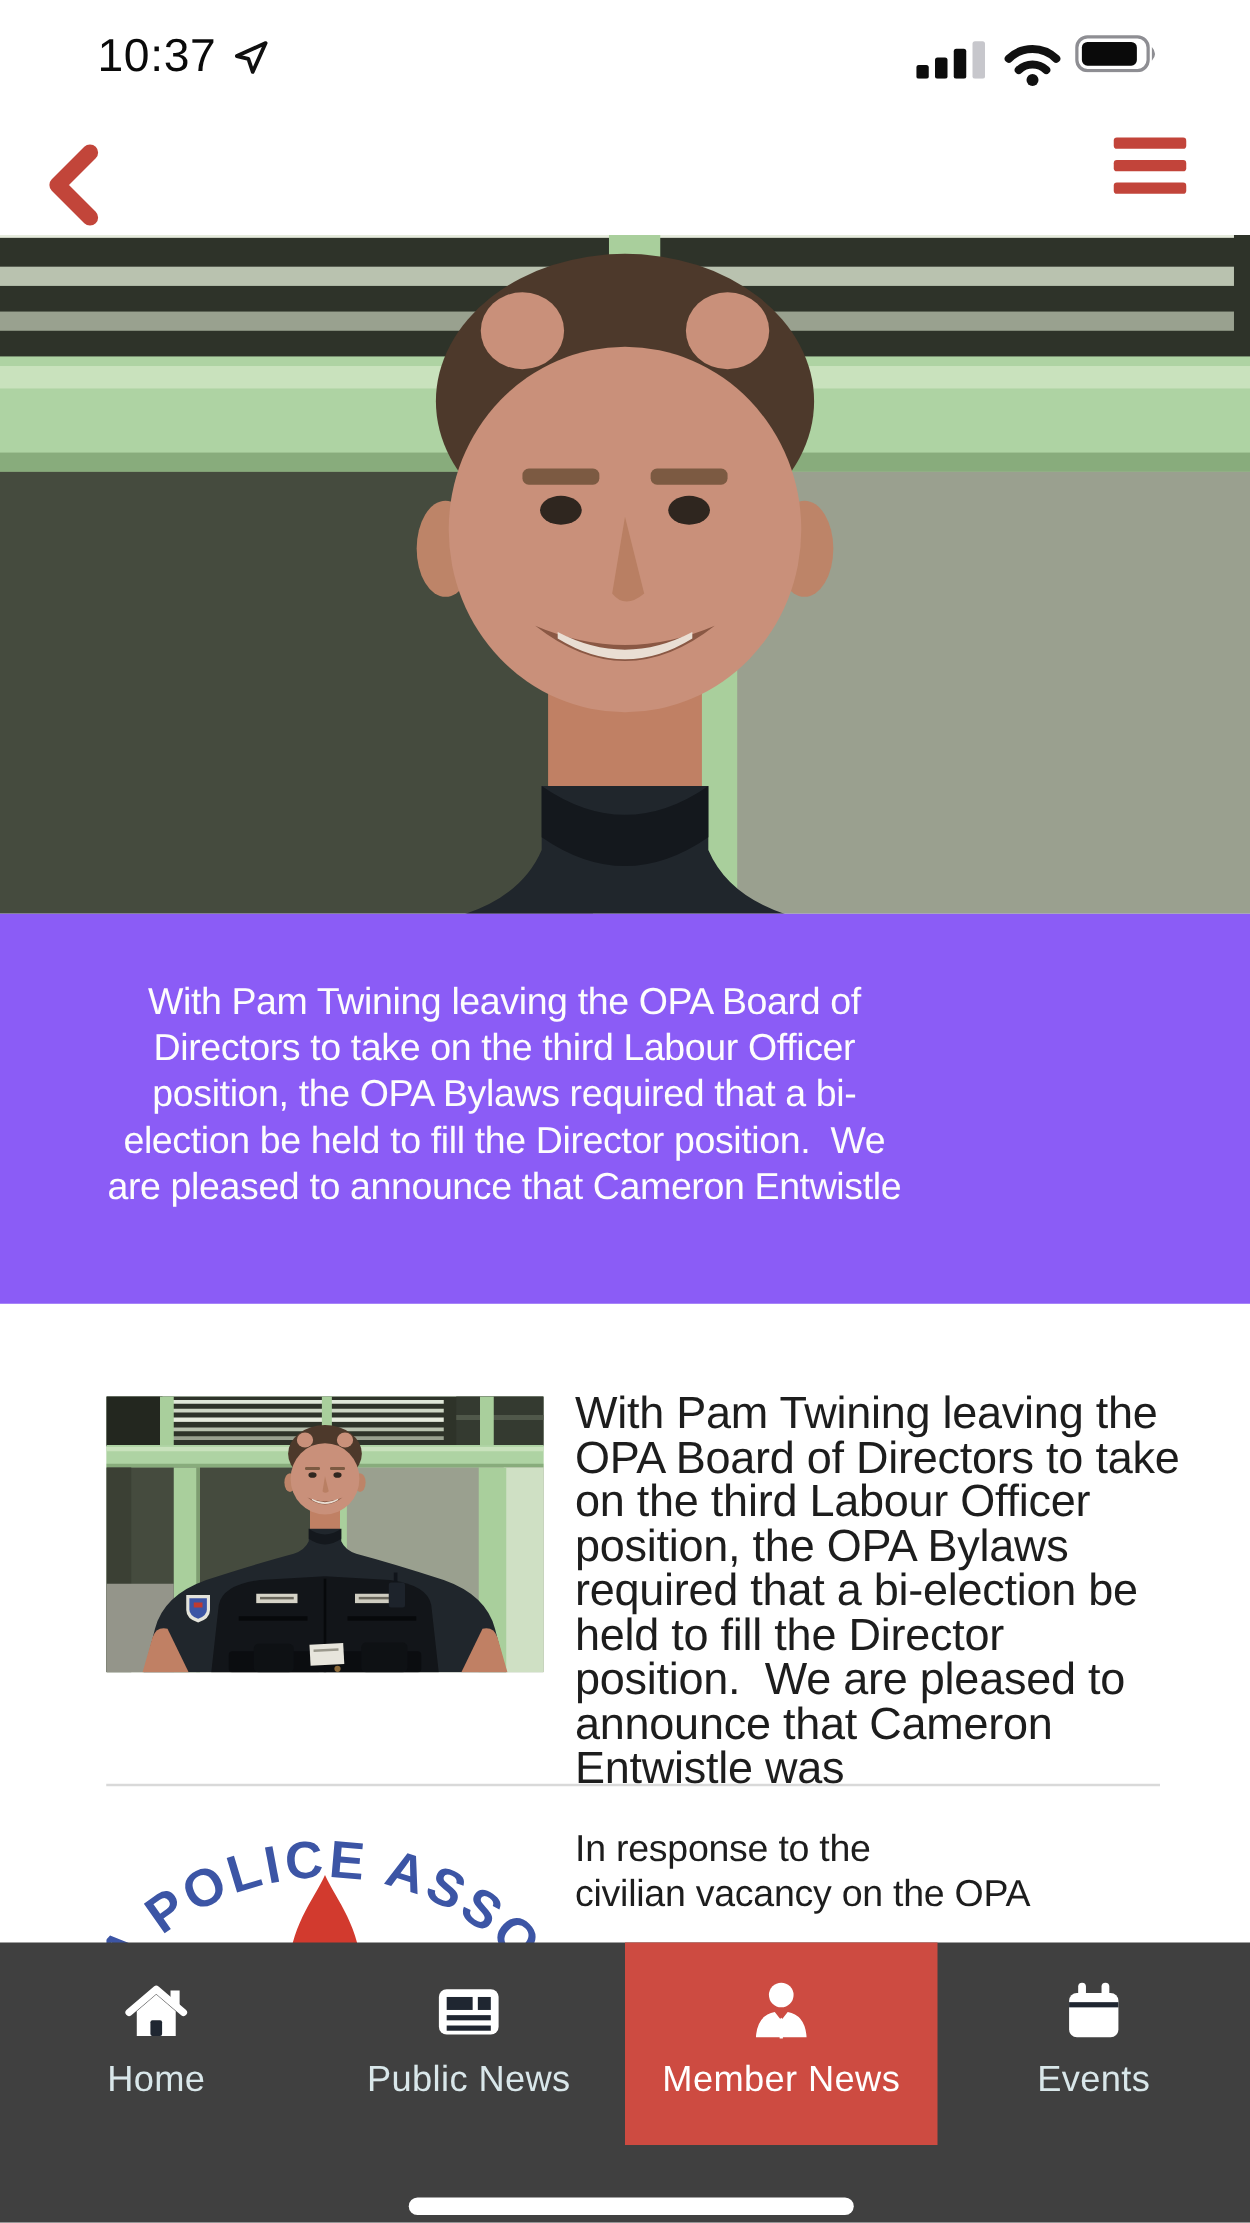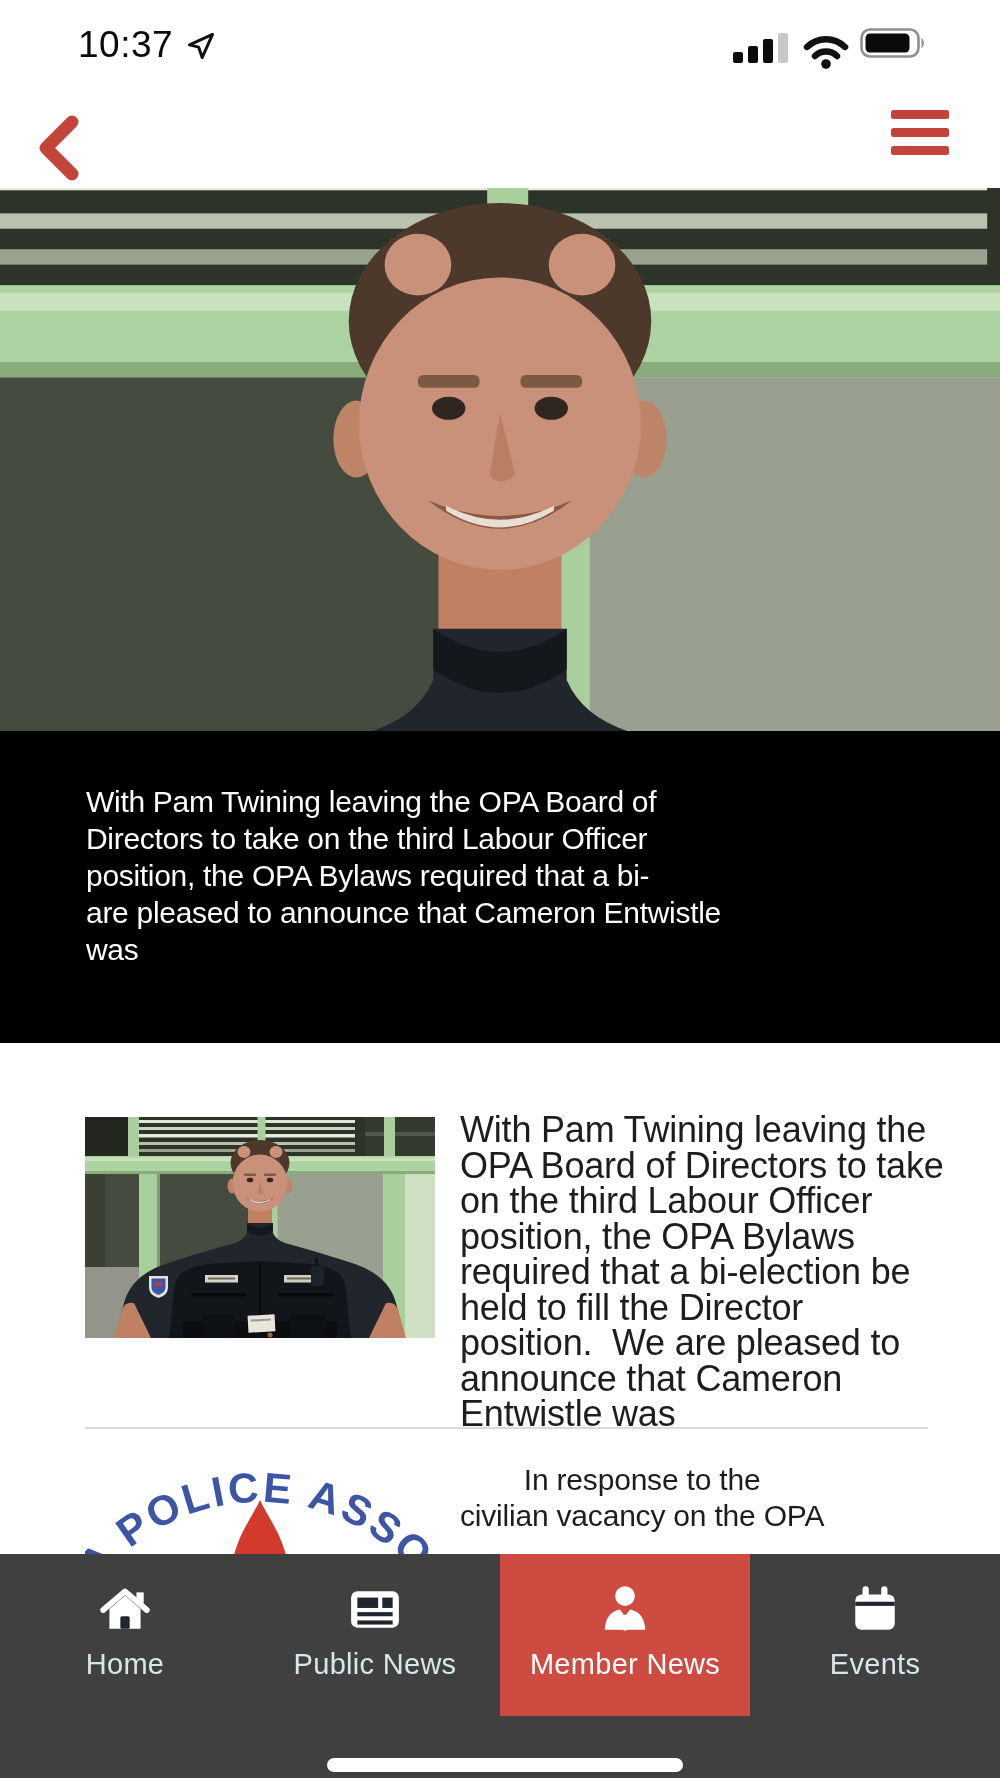--- a/index.html
+++ b/index.html
@@ -13,29 +13,29 @@
   .sig{position:absolute;left:733px;top:29px;}
   .wifi{position:absolute;left:800px;top:27px;}
   .batt{position:absolute;left:860px;top:28px;}
   
   .back-btn{position:absolute;left:24px;top:106px;width:70px;height:80px;cursor:pointer;}
   .menu-btn{position:absolute;left:880px;top:110px;width:80px;height:70px;cursor:pointer;}
   .menu-btn .bar{width:58px;height:9px;border-radius:2.5px;background:#c2443a;margin:0 0 9px 11px;}
   
   .hero{position:absolute;left:0;top:188px;width:1000px;height:543px;overflow:hidden;}
   .hero svg{display:block;width:1000px;height:543px;}
-  .overlay{position:absolute;left:0;top:731px;width:1000px;height:312px;background:#000000;color:#fdfdfd;}
+  .overlay{position:absolute;left:0;top:731px;width:1000px;height:312px;background:#8b5cf6;color:#fdfdfd;text-align:center;}
   .overlay .txt{position:absolute;left:86px;top:52px;font-size:30px;line-height:37px;letter-spacing:-0.3px;}
   .line{white-space:pre;}
   
   .thumb1{position:absolute;left:85px;top:1117px;width:350px;height:221px;overflow:hidden;}
   .item1-text{position:absolute;left:460px;top:1112px;font-size:36px;line-height:35.5px;color:#1d1d1d;letter-spacing:-0.2px;}
   .divider{position:absolute;left:85px;top:1427px;width:843px;height:2px;background:#d9d9d9;}
   .thumb2{position:absolute;left:85px;top:1462px;width:350px;height:220px;overflow:hidden;background:#fff;}
-  .item2-text{position:absolute;left:460px;top:1462px;font-size:30px;line-height:36px;color:#1d1d1d;letter-spacing:-0.2px;text-align:center;}
+  .item2-text{position:absolute;left:460px;top:1462px;font-size:30px;line-height:36px;color:#1d1d1d;letter-spacing:-0.2px;}
   
   .tabbar{position:absolute;left:0;top:1554px;width:1000px;height:268px;background:#404040;display:flex;align-items:flex-start;z-index:5;}
   .tab{width:250px;height:162px;display:flex;flex-direction:column;align-items:center;cursor:pointer;}
   .tab.active{background:#cd4b41;}
   .tab .ic{margin-top:24px;height:62px;display:flex;align-items:center;}
   .tab .lbl{margin-top:8px;font-size:29px;letter-spacing:.3px;color:#d9e7ea;}
   .tab.active .lbl{color:#ffffff;}
   .home-ind{position:absolute;left:327px;top:1758px;width:356px;height:14px;border-radius:7px;background:#ffffff;z-index:6;}
   .defs-holder{position:absolute;width:0;height:0;overflow:hidden;}
 </style>
@@ -166,22 +166,22 @@
     <div class="hero">
       <svg viewBox="155 40 390 212" preserveAspectRatio="xMidYMid slice">
         <use href="#officer-scene"></use>
       </svg>
     </div>
     <div class="overlay">
       <div class="txt">
         <div class="line">With Pam Twining leaving the OPA Board of</div>
         <div class="line">Directors to take on the third Labour Officer</div>
         <div class="line">position, the OPA Bylaws required that a bi-</div>
+        <div class="line">election be held to fill the Director position.  We</div>
         <div class="line">are pleased to announce that Cameron Entwistle</div>
-        <div class="line">was</div>
       </div>
     </div>
   </div>
 
   <div>
 
     <div>
       <div class="thumb1">
         <svg viewBox="0 0 700 442" width="350" height="221">
           <use href="#officer-scene"></use>

